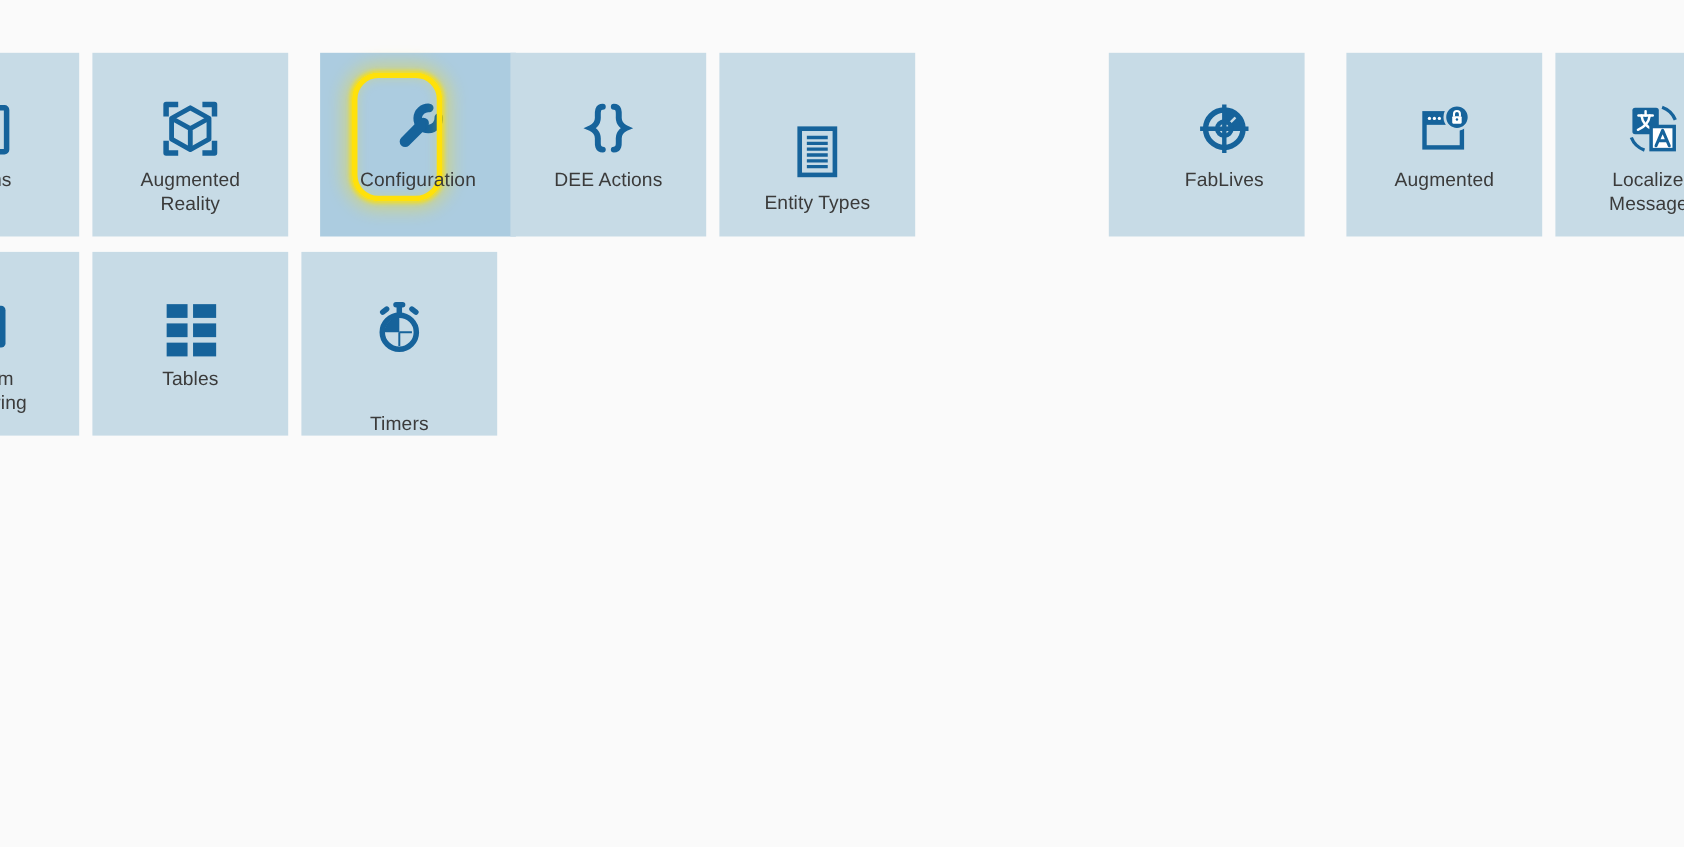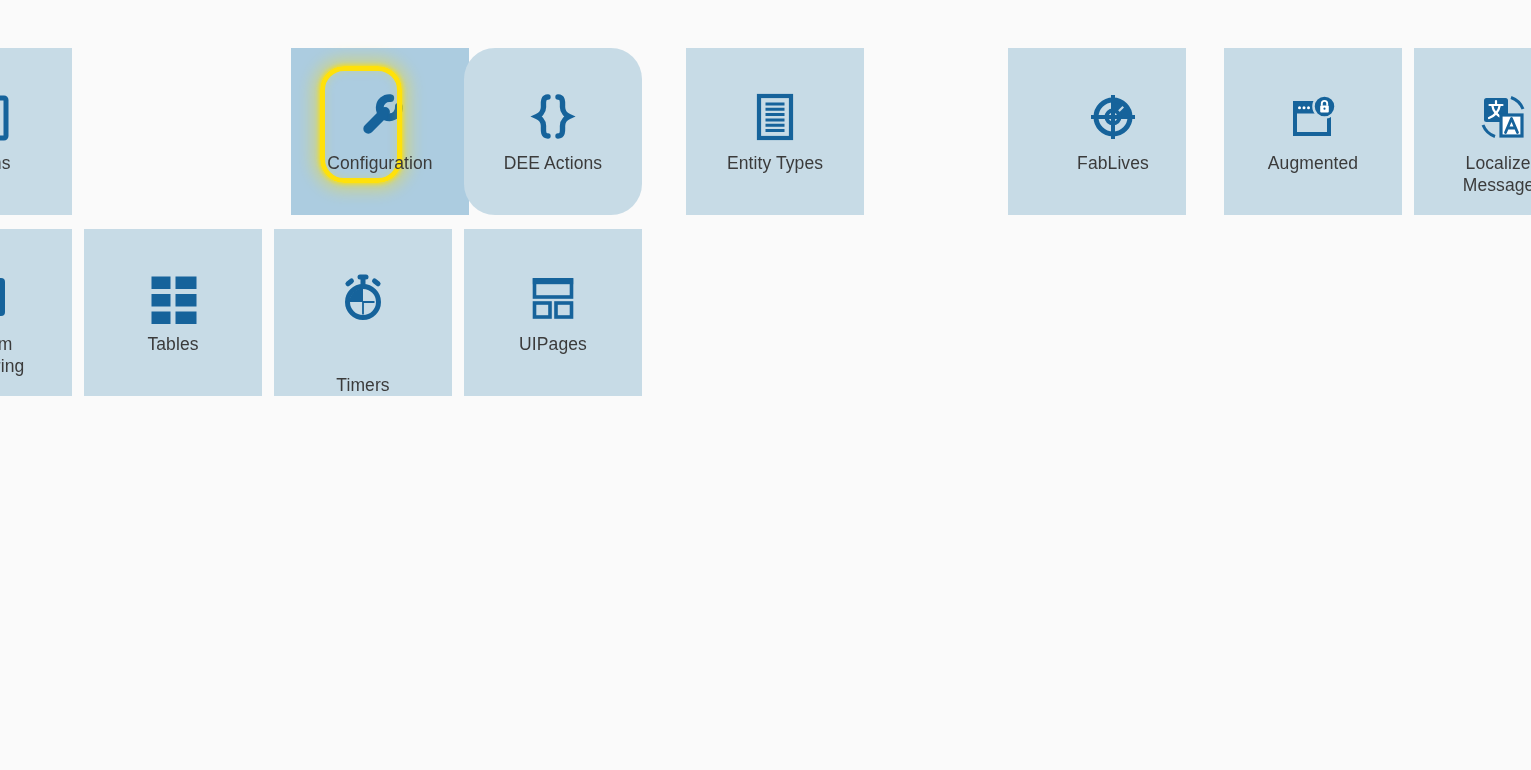--- a/index.html
+++ b/index.html
@@ -39,41 +39,54 @@
 
 <div id="tile-grid">
     <div class="tile" style="left: -106px; top: 48px;">
       <span class="icon">
   <svg viewBox="0 0 54 54" fill="none">
           <rect x="6" y="8" width="44" height="40" rx="2" stroke="currentColor" stroke-width="5"></rect>
         </svg>
 </span>
       <div class="label">Alarms</div>
     </div>
+    <div class="tile" style="left: 84px; top: 48px;">
+      <span class="icon">
+  <svg viewBox="0 0 54 54" fill="none" stroke="currentColor" stroke-linejoin="round">
+    <path d="M5 16 V5 H16" stroke-width="5"></path>
+    <path d="M38 5 H49 V16" stroke-width="5"></path>
+    <path d="M49 38 V49 H38" stroke-width="5"></path>
+    <path d="M16 49 H5 V38" stroke-width="5"></path>
+    <path d="M27 8 L44 17.5 V36.5 L27 46 L10 36.5 V17.5 Z" stroke-width="4.4"></path>
+    <path d="M10 17.5 L27 27 L44 17.5 M27 27 V46" stroke-width="4.4"></path>
+  </svg>
+</span>
+      <div class="label">Augmented Reality</div>
+    </div>
     <div class="tile active" style="left: 274px; top: 48px; margin-left: 17px;">
       <span class="icon">
   <svg viewBox="0 0 54 54" fill="none">
     <g transform="rotate(45 27 27)" stroke="currentColor">
       <path d="M20.9 6.4 A9.6 9.6 0 1 0 33.1 6.4" stroke-width="7.8" stroke-linecap="round"></path>
       <path d="M27 20 V43.5" stroke-width="10" stroke-linecap="round"></path>
     </g>
   </svg>
 </span>
       <div class="label">Configuration</div>
     </div>
-    <div class="tile" style="left: 464px; top: 48px; border-radius: 31px;">
+    <div class="tile" style="left: 464px; top: 48px;">
       <span class="icon">
   <svg viewBox="0 0 54 54" fill="none" stroke="currentColor" stroke-width="5.4" stroke-linecap="round">
     <path d="M22 7 C16.5 7 17.5 13 17.5 17 C17.5 22.5 13 25.6 11 26.5 C13 27.4 17.5 30.5 17.5 36 C17.5 40 16.5 46 22 46"></path>
     <path d="M32 7 C37.5 7 36.5 13 36.5 17 C36.5 22.5 41 25.6 43 26.5 C41 27.4 36.5 30.5 36.5 36 C36.5 40 37.5 46 32 46"></path>
   </svg>
 </span>
       <div class="label">DEE Actions</div>
     </div>
-    <div class="tile" style="left: 686px; top: 48px;">
+    <div class="tile" style="left: 654px; top: 48px; justify-content: center;">
       <span class="icon">
   <svg viewBox="0 0 54 54" fill="none" stroke="currentColor">
     <rect x="11" y="6" width="32" height="42" stroke-width="4.2"></rect>
     <path d="M17.5 14 H36.5 M17.5 19.3 H36.5 M17.5 24.6 H36.5 M17.5 29.9 H36.5 M17.5 35.2 H36.5 M17.5 40.5 H36.5" stroke-width="3"></path>
   </svg>
 </span>
       <div class="label">Entity Types</div>
     </div>
     <div class="tile" style="left: 1008px; top: 48px; padding-left: 32px;">
       <span class="icon">
@@ -150,25 +163,14 @@
     <rect x="24.5" y="8" width="5" height="6" fill="currentColor"></rect>
     <rect x="9" y="9" width="9.5" height="5" rx="2.5" fill="currentColor" transform="rotate(-38 13.5 11.5)"></rect>
     <rect x="35.5" y="9" width="9.5" height="5" rx="2.5" fill="currentColor" transform="rotate(38 40.5 11.5)"></rect>
     <path d="M27 31 L27 17.5 A13.5 13.5 0 0 0 13.5 31 Z" fill="currentColor"></path>
     <circle cx="27" cy="31" r="15.5" stroke="currentColor" stroke-width="5"></circle>
     <path d="M27 31 V43.5 M27 31 H38.5" stroke="currentColor" stroke-width="1.8"></path>
   </svg>
 </span>
       <div class="label">Timers</div>
     </div>
-    <div class="tile" style="left: 464px; top: 229px;">
-      <span class="icon">
-  <svg viewBox="0 0 54 54" fill="none" stroke="currentColor">
-    <rect x="8.5" y="9" width="37" height="17" stroke-width="3.6"></rect>
-    <rect x="6.8" y="7" width="40.4" height="6.2" fill="currentColor" stroke="none"></rect>
-    <rect x="8.5" y="32" width="15.5" height="14" stroke-width="3.6"></rect>
-    <rect x="30" y="32" width="15.5" height="14" stroke-width="3.6"></rect>
-  </svg>
-</span>
-      <div class="label">UIPages</div>
-    </div>
   </div>
 <div id="focus-ring"></div>
 
 </body></html>

